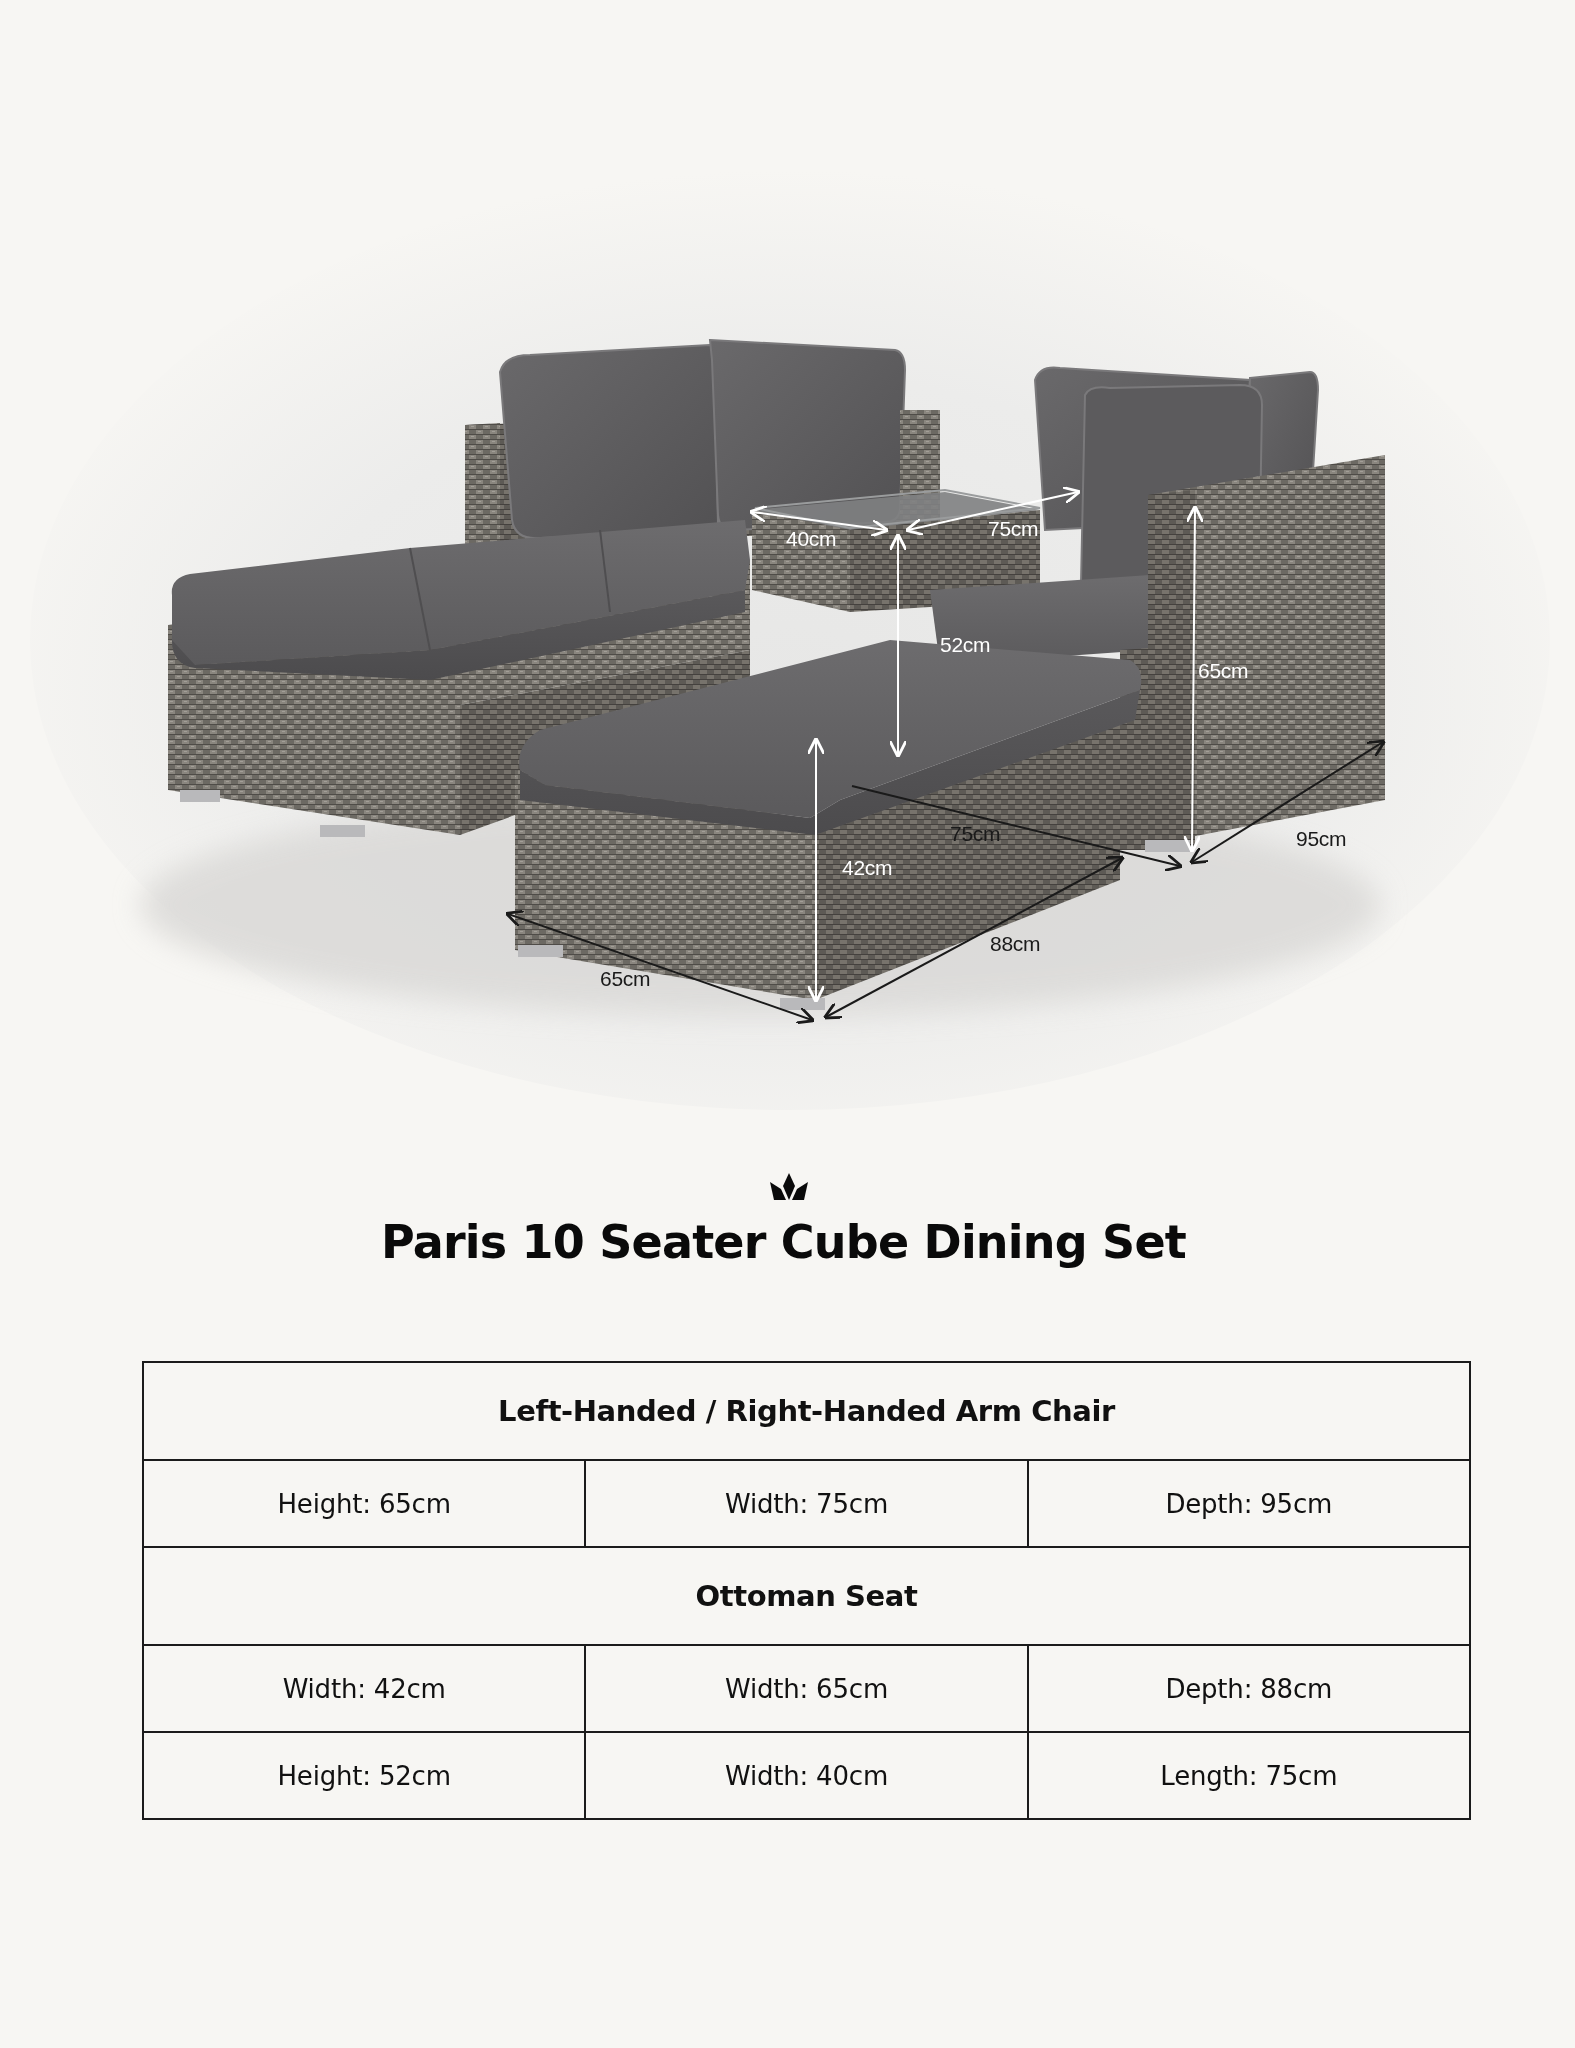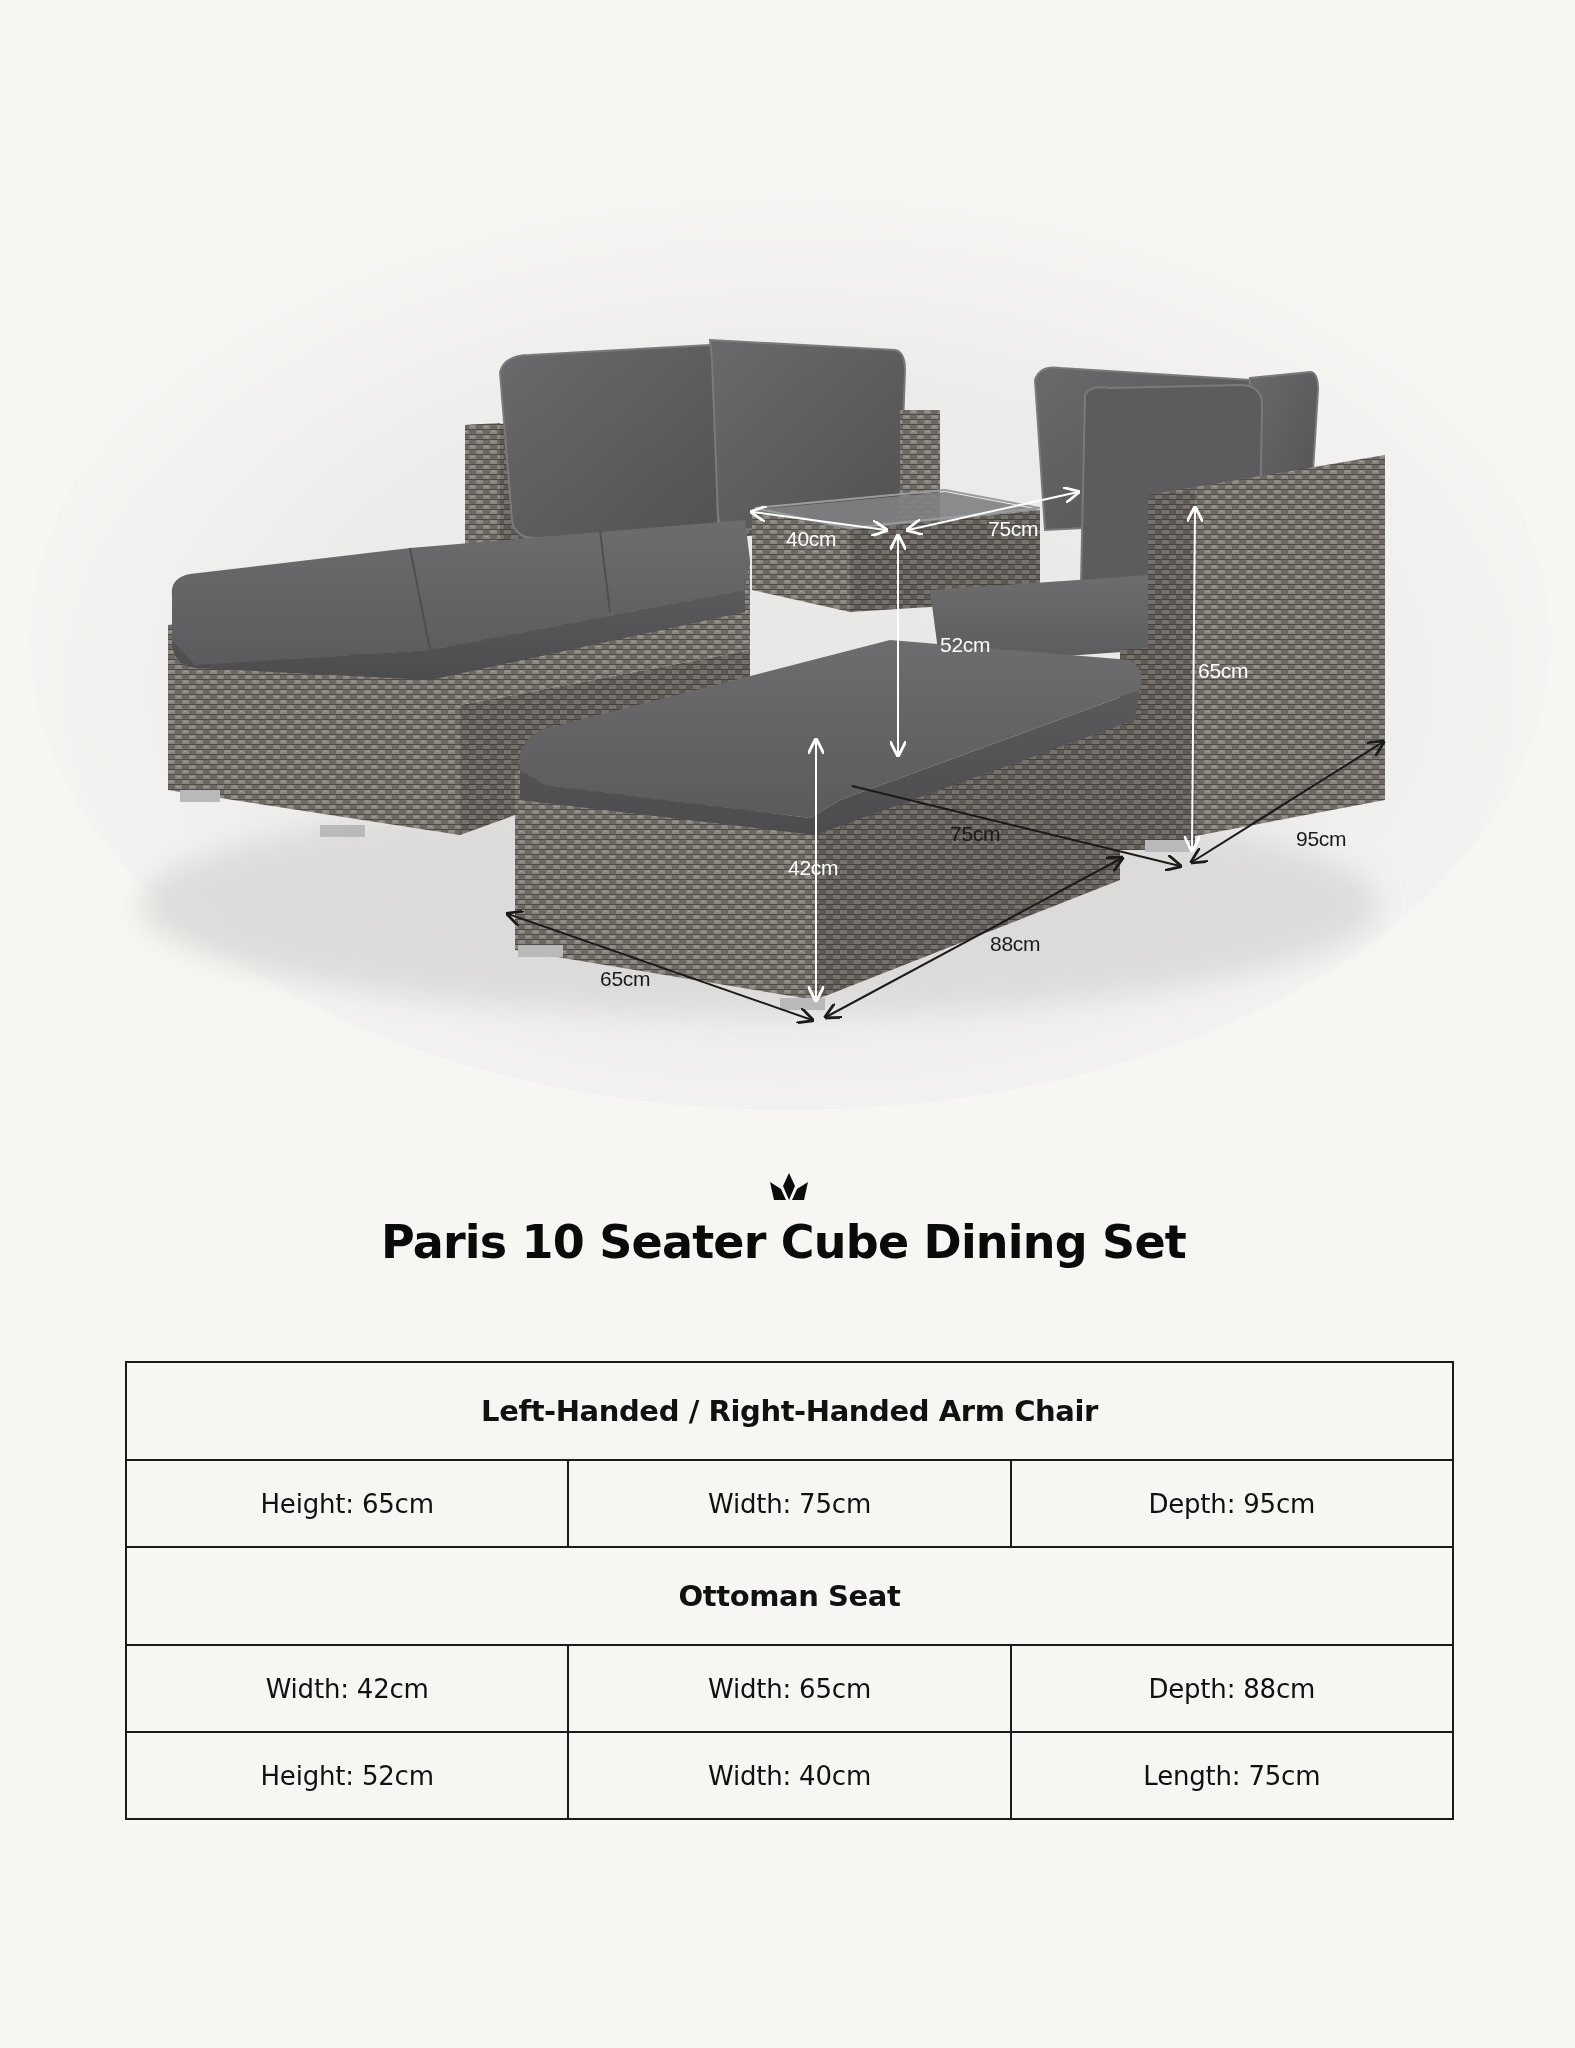--- a/index.html
+++ b/index.html
@@ -19,21 +19,21 @@
   .dim-label.dark { color:#1a1a1a; }
 
   .crown { position:absolute; left:770px; top:1173px; width:38px; height:29px; }
   .title {
     position:absolute; left:0; top:1212px; width:1567px; text-align:center;
     font-family:"DejaVu Sans", sans-serif; font-weight:bold;
     font-size:46px; line-height:60px; letter-spacing:-0.8px; color:#0a0a0a;
   }
 
   .spec-table {
-    position:absolute; left:125px; top:1361px; width:1329px;
+    position:absolute; left:142px; top:1361px; width:1329px;
     border-collapse:collapse; table-layout:fixed;
   }
   .spec-table td {
     border:2px solid #1b1b1b; text-align:center; padding:0;
     font-family:"DejaVu Sans", sans-serif; color:#111;
   }
   .spec-table tr.section td {
     height:96px; font-weight:bold; font-size:29px; letter-spacing:-0.4px;
   }
   .spec-table tr.values td {
@@ -155,21 +155,21 @@
 
     <line x1="826" y1="1017" x2="1122" y2="858" stroke="#1a1a1a" stroke-width="2" marker-start="url(#arrD)" marker-end="url(#arrD)"></line>
   </svg>
 
   <span class="dim-label light" style="left:786px; top:527px;">40cm</span>
   <span class="dim-label light" style="left:988px; top:517px;">75cm</span>
   <span class="dim-label light" style="left:940px; top:633px;">52cm</span>
   <span class="dim-label light" style="left:1198px; top:659px;">65cm</span>
   <span class="dim-label dark" style="left:1296px; top:827px;">95cm</span>
   <span class="dim-label dark" style="left:950px; top:822px;">75cm</span>
-  <span class="dim-label light" style="left:788px; top:856px;">42cm</span>
+  <span class="dim-label light" style="left:842px; top:856px;">42cm</span>
   <span class="dim-label dark" style="left:990px; top:932px;">88cm</span>
   <span class="dim-label dark" style="left:600px; top:967px;">65cm</span>
 </div>
 
 <svg class="crown" viewBox="0 0 38 29">
   <polygon points="19,0 25,13 19,27 13,13" fill="#0a0a0a"></polygon>
   <polygon points="0,9 11,16 16,27 4,27" fill="#0a0a0a"></polygon>
   <polygon points="38,9 27,16 22,27 34,27" fill="#0a0a0a"></polygon>
 </svg>
 

